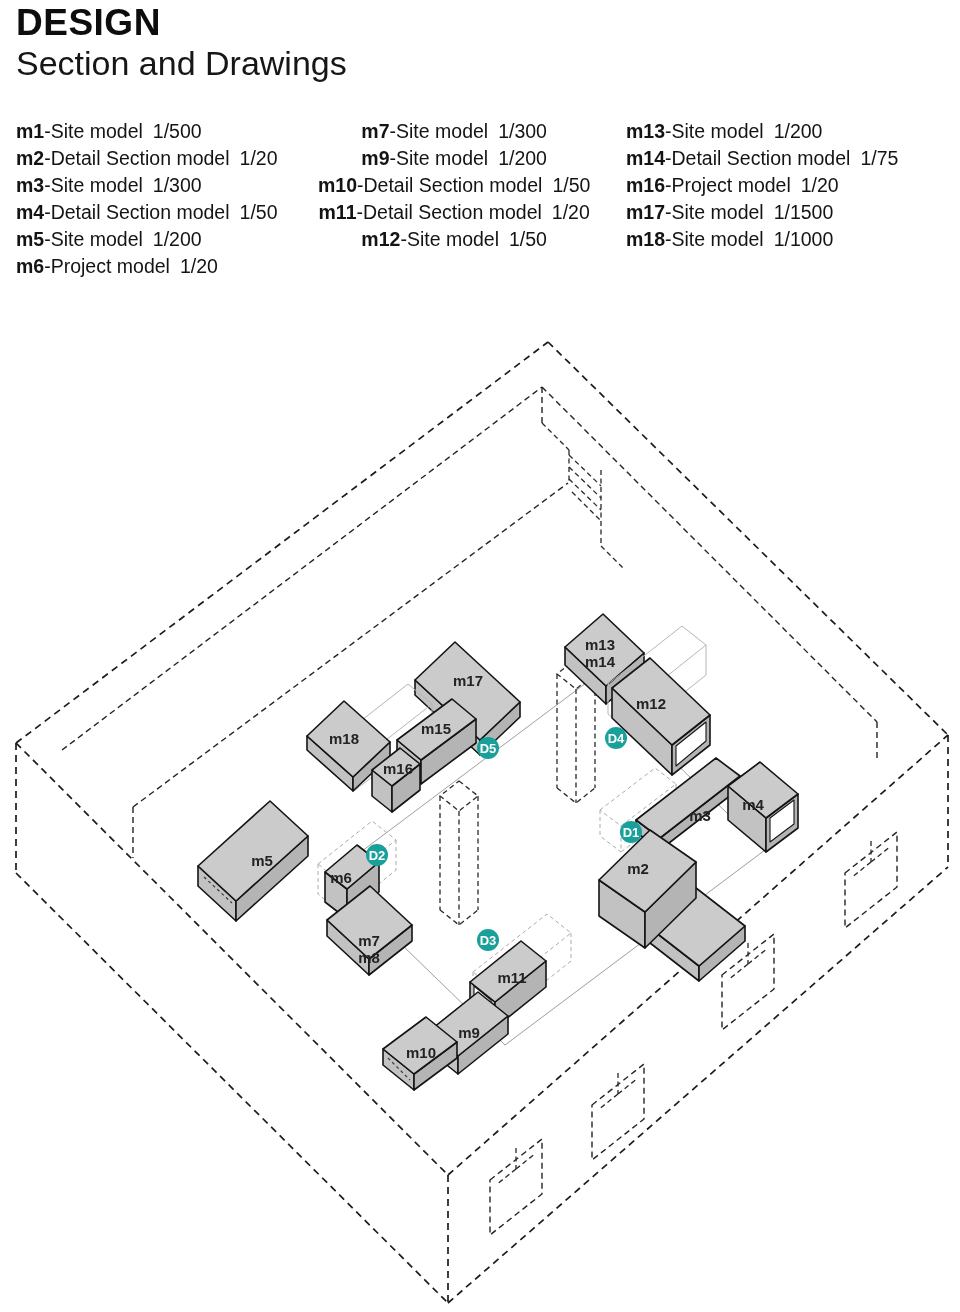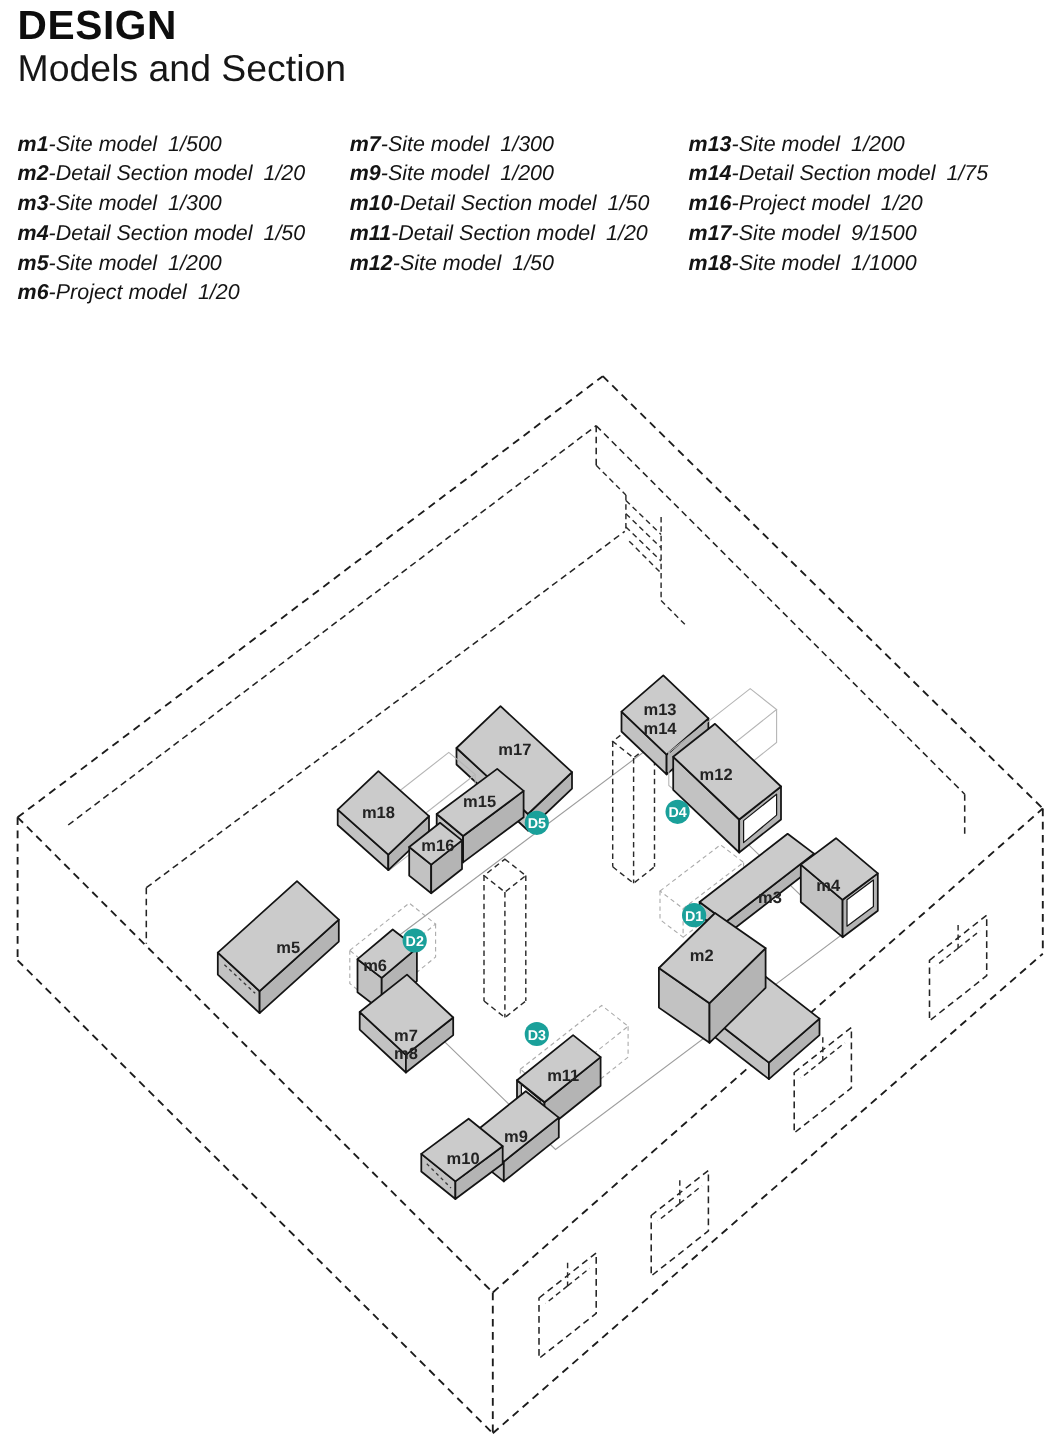--- a/index.html
+++ b/index.html
@@ -7,22 +7,22 @@
        font-family:"Liberation Sans", sans-serif;color:#111;}
 
   
   .hdr{position:absolute;left:16px;top:4px;}
   .hdr .title{font-size:37px;font-weight:700;letter-spacing:.5px;color:#0d0d0d;line-height:1.05;}
   .hdr .subtitle{font-size:34px;font-weight:400;color:#161616;line-height:1.08;margin-top:2px;}
 
   
   .legend{position:absolute;top:118px;left:0;width:960px;font-size:19.5px;color:#141414;}
   .lg-col{position:absolute;top:0;}
-  .lg-col.c1{left:16px;}  .lg-col.c2{left:318px;}  .lg-col.c3{left:626px;}
-  .lg-row{height:27px;line-height:27px;white-space:nowrap;font-style:italic;}
+  .lg-col.c1{left:16px;}  .lg-col.c2{left:318px;text-align:center;}  .lg-col.c3{left:626px;}
+  .lg-row{height:27px;line-height:27px;white-space:nowrap;}
   .lg-id{font-weight:700;}
   .lg-scale{margin-left:10px;}
 
   
   svg.scene{position:absolute;left:0;top:0;}
   .dash-outer{fill:none;stroke:#1c1c1c;stroke-width:1.7;stroke-dasharray:7 5;}
   .dash-inner{fill:none;stroke:#242424;stroke-width:1.4;stroke-dasharray:6 4;}
   .dash-fine{fill:none;stroke:#2a2a2a;stroke-width:1.3;stroke-dasharray:5 3.5;}
   .floor-line{fill:none;stroke:#9e9e9e;stroke-width:1;}
   .ghost-solid{fill:none;stroke:#b5b5b5;stroke-width:1;}
@@ -35,21 +35,21 @@
   .m-label{font-family:"Liberation Sans",sans-serif;font-size:15px;font-weight:600;
            fill:#232323;text-anchor:middle;}
   .d-label{font-family:"Liberation Sans",sans-serif;font-size:13px;font-weight:700;
            fill:#ffffff;text-anchor:middle;}
 </style>
 </head>
 <body>
 
 <div class="hdr">
   <div class="title">DESIGN</div>
-  <div class="subtitle">Models and Section</div>
+  <div class="subtitle">Section and Drawings</div>
 </div>
 
 <div class="legend">
   <div class="lg-col c1">
     <div class="lg-row"><span class="lg-id">m1</span><span>-Site model</span><span class="lg-scale">1/500</span></div>
     <div class="lg-row"><span class="lg-id">m2</span><span>-Detail Section model</span><span class="lg-scale">1/20</span></div>
     <div class="lg-row"><span class="lg-id">m3</span><span>-Site model</span><span class="lg-scale">1/300</span></div>
     <div class="lg-row"><span class="lg-id">m4</span><span>-Detail Section model</span><span class="lg-scale">1/50</span></div>
     <div class="lg-row"><span class="lg-id">m5</span><span>-Site model</span><span class="lg-scale">1/200</span></div>
     <div class="lg-row"><span class="lg-id">m6</span><span>-Project model</span><span class="lg-scale">1/20</span></div>
@@ -58,21 +58,21 @@
     <div class="lg-row"><span class="lg-id">m7</span><span>-Site model</span><span class="lg-scale">1/300</span></div>
     <div class="lg-row"><span class="lg-id">m9</span><span>-Site model</span><span class="lg-scale">1/200</span></div>
     <div class="lg-row"><span class="lg-id">m10</span><span>-Detail Section model</span><span class="lg-scale">1/50</span></div>
     <div class="lg-row"><span class="lg-id">m11</span><span>-Detail Section model</span><span class="lg-scale">1/20</span></div>
     <div class="lg-row"><span class="lg-id">m12</span><span>-Site model</span><span class="lg-scale">1/50</span></div>
   </div>
   <div class="lg-col c3">
     <div class="lg-row"><span class="lg-id">m13</span><span>-Site model</span><span class="lg-scale">1/200</span></div>
     <div class="lg-row"><span class="lg-id">m14</span><span>-Detail Section model</span><span class="lg-scale">1/75</span></div>
     <div class="lg-row"><span class="lg-id">m16</span><span>-Project model</span><span class="lg-scale">1/20</span></div>
-    <div class="lg-row"><span class="lg-id">m17</span><span>-Site model</span><span class="lg-scale">9/1500</span></div>
+    <div class="lg-row"><span class="lg-id">m17</span><span>-Site model</span><span class="lg-scale">1/1500</span></div>
     <div class="lg-row"><span class="lg-id">m18</span><span>-Site model</span><span class="lg-scale">1/1000</span></div>
   </div>
 </div>
 
 <svg class="scene" width="960" height="1312" viewBox="0 0 960 1312">
 
   <g>
     <path class="dash-outer" d="M16,743 L548,342"></path>
     <path class="dash-outer" d="M548,342 L948,735"></path>
     <path class="dash-outer" d="M16,743 L16,873"></path>

